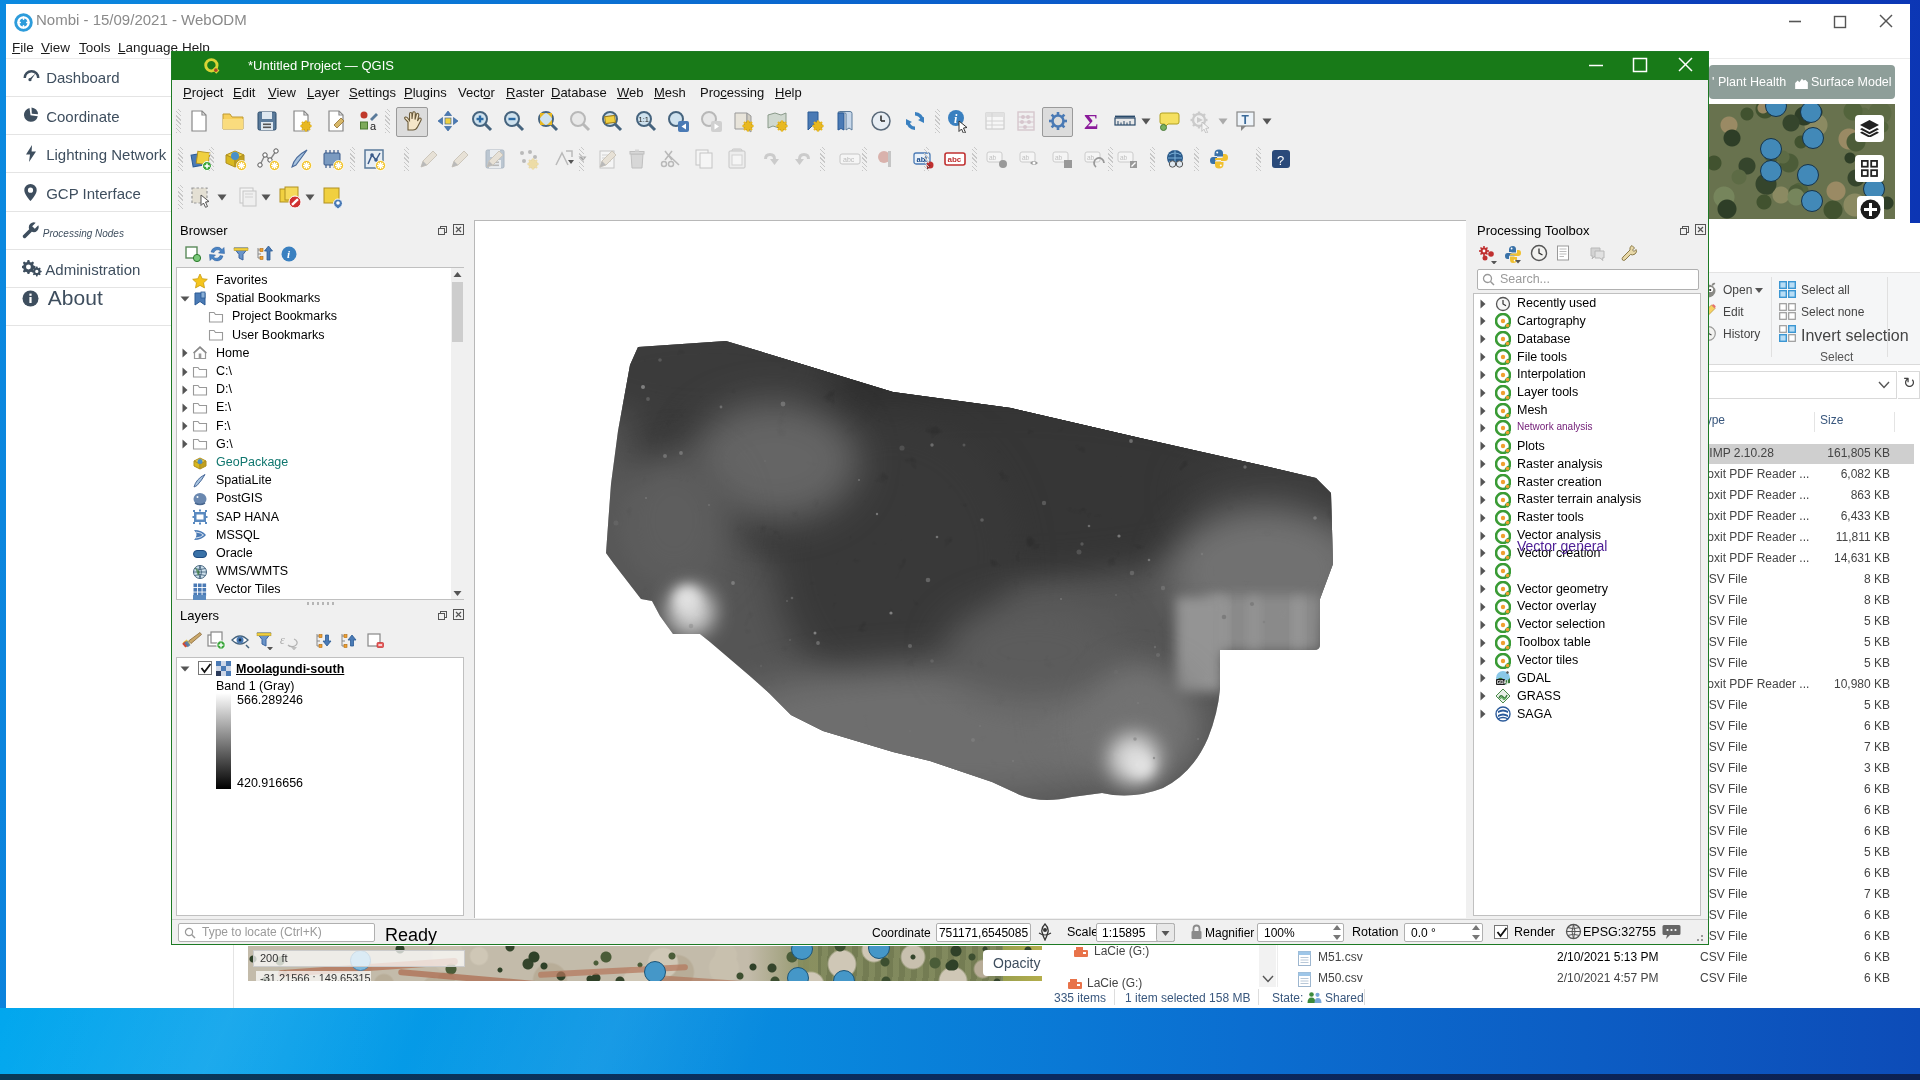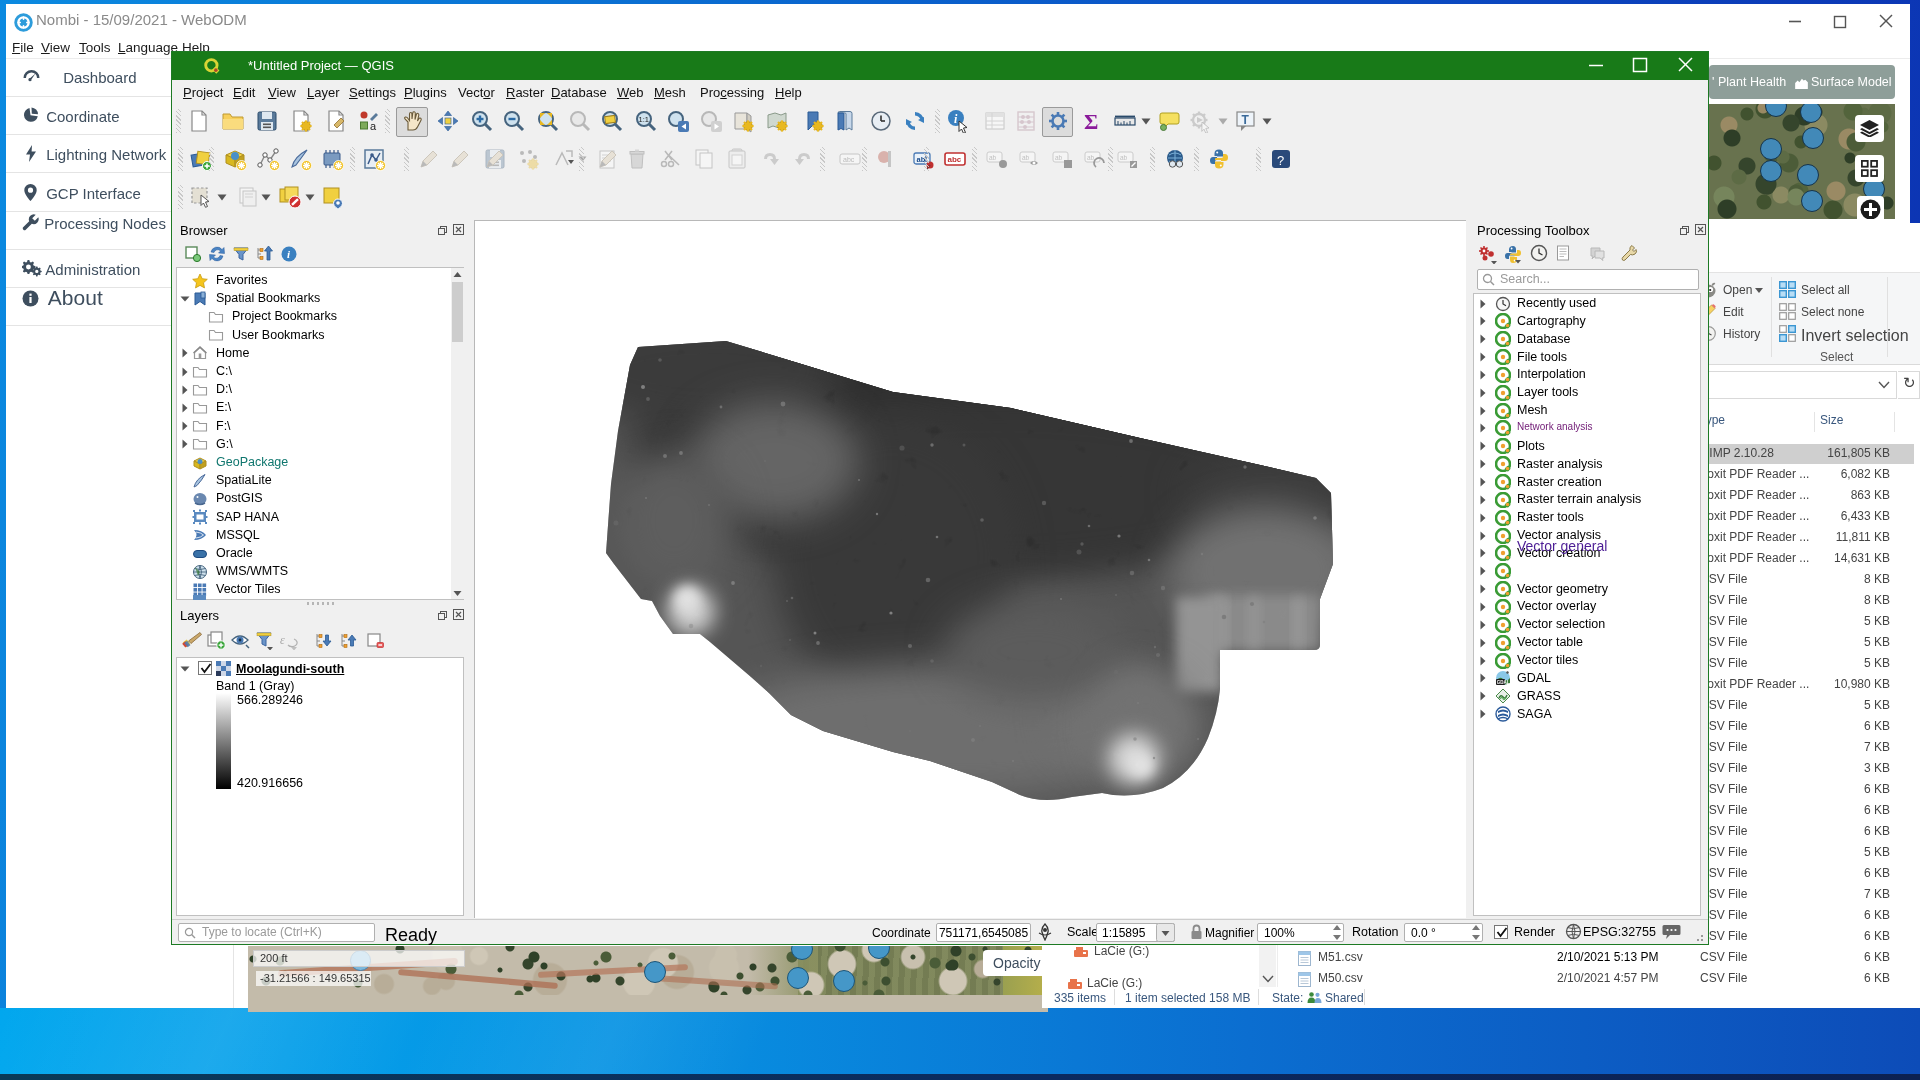--- a/index.html
+++ b/index.html
@@ -65,58 +65,58 @@
   <div class="abs" style="left:0;top:207px;width:227px;height:1px;background:#e4e4e4"></div>
   <div class="abs" style="left:0;top:245px;width:227px;height:1px;background:#e4e4e4"></div>
   <div class="abs" style="left:0;top:283px;width:227px;height:1px;background:#e4e4e4"></div>
   <div class="abs" style="left:0;top:321px;width:227px;height:1px;background:#e4e4e4"></div>
   <div class="abs" style="left:227px;top:53px;width:1px;height:951px;background:#e4e4e4"></div>
 
   <div class="abs odmtext" style="left:16px;top:65px;width:200px;font-size:15px;">
     <svg width="19" height="16" viewBox="0 0 19 16" style="vertical-align:-2px">
         <path d="M9.5 1 A8 8 0 0 0 1.5 9 L4 9 A5.5 5.5 0 0 1 15 9 L17.5 9 A8 8 0 0 0 9.5 1 Z M9.5 10.2 L13.5 4.5 L8.3 9.1 A1.6 1.6 0 1 0 9.5 10.2 Z" fill="#3e4e5e"></path>
       </svg>
-    <span style="margin-left:18px">Dashboard</span></div>
+    <span style="margin-left:1px">Dashboard</span></div>
   <div class="abs odmtext" style="left:16px;top:103px;width:200px;font-size:15px;">
     <svg width="17" height="17" viewBox="0 0 17 17" style="vertical-align:-2px">
         <path d="M7.5 1 A7 7 0 1 0 15.8 9.3 L8.5 8.3 Z" fill="#3e4e5e"></path>
         <path d="M9.5 0.4 L9.8 6.7 L16 7.3 A7 7 0 0 0 9.5 0.4 Z" fill="#3e4e5e"></path>
       </svg>
     <span style="margin-left:3px">Coordinate</span></div>
   <div class="abs odmtext" style="left:16px;top:141px;width:220px;font-size:15px;">
     <svg width="12" height="17" viewBox="0 0 12 17" style="vertical-align:-2px;margin-left:3px">
         <path d="M7 0 L1 9.5 L5 9.5 L4 17 L11 6.5 L6.6 6.5 Z" fill="#3e4e5e"></path>
       </svg>
     <span style="margin-left:5px">Lightning Network</span></div>
   <div class="abs odmtext" style="left:16px;top:180px;width:200px;font-size:15px;">
     <svg width="13" height="17" viewBox="0 0 13 17" style="vertical-align:-2px;margin-left:2px">
         <path d="M6.5 0 A6.2 6.2 0 0 0 0.3 6.2 C0.3 10.5 6.5 17 6.5 17 C6.5 17 12.7 10.5 12.7 6.2 A6.2 6.2 0 0 0 6.5 0 Z M6.5 3.6 A2.6 2.6 0 1 1 6.5 8.8 A2.6 2.6 0 0 1 6.5 3.6 Z" fill="#3e4e5e"></path>
       </svg>
     <span style="margin-left:5px">GCP Interface</span></div>
-  <div class="abs odmtext" style="left:16px;top:210px;width:220px;font-size:15px;">
+  <div class="abs odmtext" style="left:16px;top:218px;width:220px;font-size:10px;font-style:italic;">
     <svg width="17" height="17" viewBox="0 0 17 17" style="vertical-align:-2px">
         <path d="M16.3 3.3 L12.8 6.8 L10.2 4.2 L13.7 0.7 A5 5 0 0 0 7.2 7.2 L0.9 13.5 A2 2 0 0 0 3.5 16.1 L9.8 9.8 A5 5 0 0 0 16.3 3.3 Z" fill="#3e4e5e"></path>
       </svg>
     <span style="margin-left:1px">Processing Nodes</span></div>
   <div class="abs odmtext" style="left:16px;top:256px;width:200px;font-size:15px;">
     <svg width="20" height="17" viewBox="0 0 20 17" style="vertical-align:-2px">
         <path d="M6 2.5 L7.7 2.8 A4.6 4.6 0 0 1 8.9 4.1 L8.6 5.8 L10 7.2 L11.7 6.9 A4.6 4.6 0 0 1 13 8.2 L12 9.5 A5.5 5.5 0 0 1 6 2.5 Z" fill="none"></path>
         <path d="M5.6 0 L7.3 0 L7.9 1.9 L9 2.4 L10.8 1.5 L12 2.7 L11.1 4.5 L11.6 5.6 L13.5 6.2 L13.5 7.9 L11.6 8.5 L11.1 9.6 L12 11.4 L10.8 12.6 L9 11.7 L7.9 12.2 L7.3 14.1 L5.6 14.1 L5 12.2 L3.9 11.7 L2.1 12.6 L0.9 11.4 L1.8 9.6 L1.3 8.5 L-0.6 7.9 L-0.6 6.2 L1.3 5.6 L1.8 4.5 L0.9 2.7 L2.1 1.5 L3.9 2.4 L5 1.9 Z M6.45 4.6 A2.45 2.45 0 1 0 6.45 9.5 A2.45 2.45 0 0 0 6.45 4.6 Z" fill="#3e4e5e"></path>
         <path d="M14.2 6.5 L15.4 6.5 L15.8 7.8 L16.6 8.2 L17.8 7.6 L18.7 8.4 L18.1 9.7 L18.4 10.4 L19.7 10.9 L19.7 12 L18.4 12.5 L18.1 13.2 L18.7 14.5 L17.8 15.3 L16.6 14.7 L15.8 15.1 L15.4 16.4 L14.2 16.4 L13.8 15.1 L13 14.7 L11.8 15.3 L10.9 14.5 L11.5 13.2 L11.2 12.5 L9.9 12 L9.9 10.9 L11.2 10.4 L11.5 9.7 L10.9 8.4 L11.8 7.6 L13 8.2 L13.8 7.8 Z M14.8 9.8 A1.65 1.65 0 1 0 14.8 13.1 A1.65 1.65 0 0 0 14.8 9.8 Z" fill="#3e4e5e"></path>
       </svg>
     <span style="margin-left:0px">Administration</span></div>
   <div class="abs odmtext" style="left:16px;top:282px;width:200px;font-size:21px;">
     <svg width="17" height="17" viewBox="0 0 17 17" style="vertical-align:-2px">
         <circle cx="8.5" cy="8.5" r="8" fill="#3e4e5e"></circle>
         <rect x="7.4" y="7" width="2.2" height="6" fill="#fff"></rect>
         <rect x="7.4" y="3.6" width="2.2" height="2.2" fill="#fff"></rect>
       </svg>
     <span style="margin-left:3px">About</span></div>
 
-  <div id="odmmap" class="abs" style="left:242px;top:942px;width:800px;height:66px;background:#c3bbaa;overflow:hidden">
+  <div id="odmmap" class="abs" style="left:242px;top:942px;width:800px;height:35px;background:#c3bbaa;overflow:hidden">
     <div class="abs" style="left:550px;top:0;width:250px;height:49px;background:repeating-linear-gradient(93deg,#7a8455 0 6px,#6b7549 6px 12px);opacity:0.9"></div>
     <div class="abs" style="left:500px;top:0;width:70px;height:49px;background:linear-gradient(90deg,transparent,#8a9060)"></div>
     <div class="abs" style="left:755px;top:0;width:45px;height:49px;background:linear-gradient(90deg,#9aa050,#b8b04a)"></div>
     <div class="abs" style="left:0;top:0;width:800px;height:49px;background:
       radial-gradient(circle 5px at 637px 16px,#3d4f30 0 4px,transparent 5px),
       radial-gradient(circle 4px at 476px 49px,#3d4f30 0 3px,transparent 4px),
       radial-gradient(circle 3px at 252px 24px,#2f4128 0 2px,transparent 3px),
       radial-gradient(circle 6px at 286px 11px,#2f4128 0 5px,transparent 6px),
       radial-gradient(circle 4px at 780px 4px,#35452c 0 3px,transparent 4px),
       radial-gradient(circle 4px at 5px 13px,#2f4128 0 3px,transparent 4px),
@@ -1715,21 +1715,21 @@
 <div class="abs" style="left:1345px;top:565.3px;font-size:12.5px;color:#000">Vector selection</div>
 <svg class="abs" style="left:1307px;top:585.6500000000001px" width="8" height="10" viewBox="0 0 8 10">
       <path d="M1.5 0.5 L6.5 5 L1.5 9.5 Z" fill="#555"></path>
     </svg>
 <svg class="abs" style="left:1323px;top:582.6500000000001px" width="16" height="16" viewBox="0 0 16 16">
       <circle cx="8" cy="8" r="7" fill="none" stroke="#3a9b35" stroke-width="2.6"></circle>
       <rect x="10.5" y="10.5" width="4.5" height="4" fill="#3a9b35" transform="rotate(45 12.5 12.5)"></rect>
       <circle cx="8" cy="8" r="2.2" fill="#f0a030"></circle>
       <circle cx="12.5" cy="12.5" r="1.8" fill="#f0a030"></circle>
     </svg>
-<div class="abs" style="left:1345px;top:583.1500000000001px;font-size:12.5px;color:#000">Vector table</div>
+<div class="abs" style="left:1345px;top:583.1500000000001px;font-size:12.5px;color:#000">Toolbox table</div>
 <svg class="abs" style="left:1307px;top:603.5px" width="8" height="10" viewBox="0 0 8 10">
       <path d="M1.5 0.5 L6.5 5 L1.5 9.5 Z" fill="#555"></path>
     </svg>
 <svg class="abs" style="left:1323px;top:600.5px" width="16" height="16" viewBox="0 0 16 16">
       <circle cx="8" cy="8" r="7" fill="none" stroke="#3a9b35" stroke-width="2.6"></circle>
       <rect x="10.5" y="10.5" width="4.5" height="4" fill="#3a9b35" transform="rotate(45 12.5 12.5)"></rect>
       <circle cx="8" cy="8" r="2.2" fill="#f0a030"></circle>
       <circle cx="12.5" cy="12.5" r="1.8" fill="#f0a030"></circle>
     </svg>
 <div class="abs" style="left:1345px;top:601.0px;font-size:12.5px;color:#000">Vector tiles</div>

